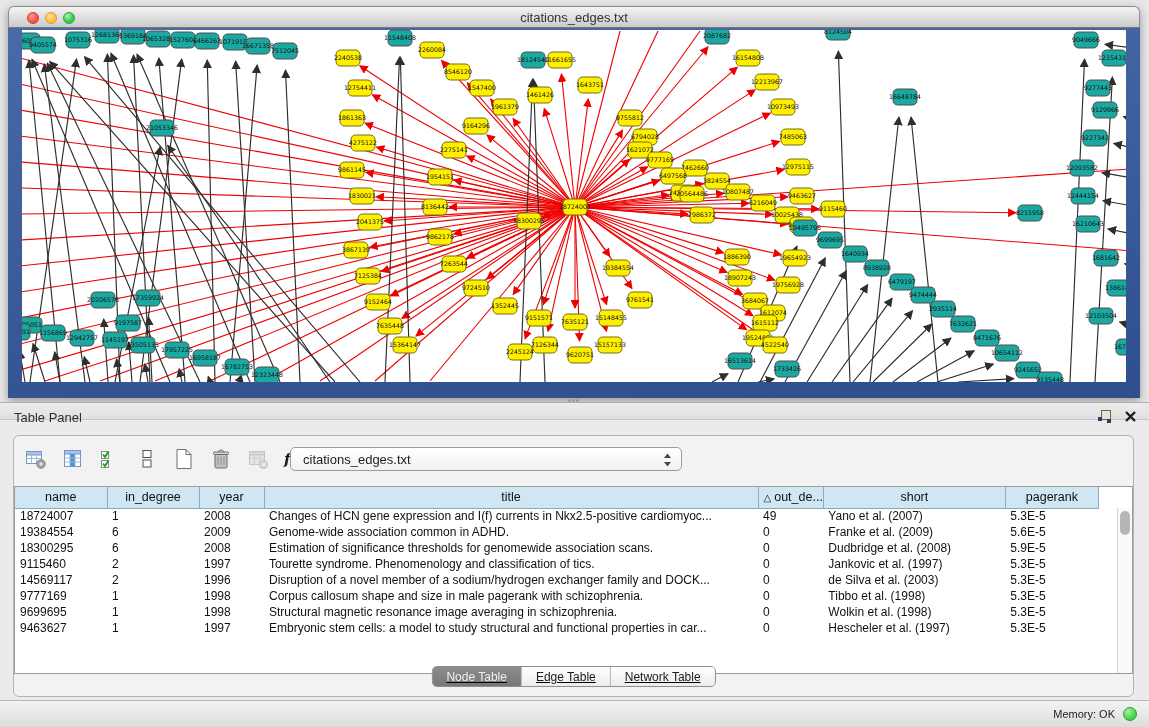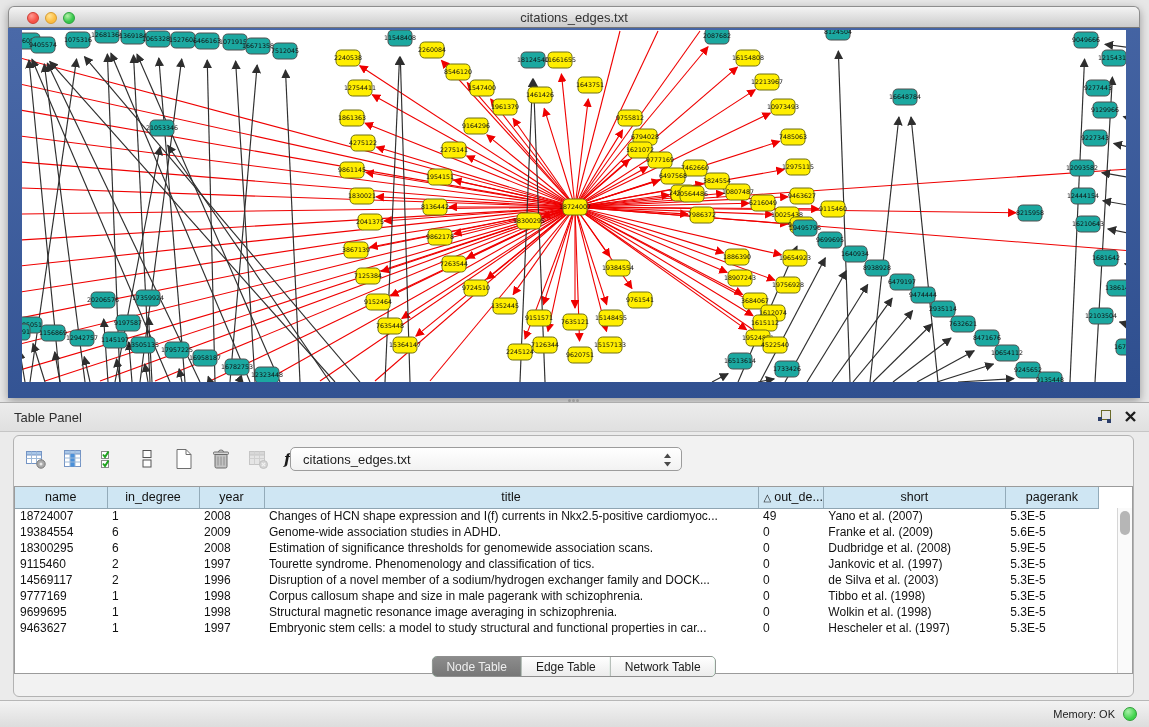--- a/index.html
+++ b/index.html
@@ -18,21 +18,21 @@
   .tl-min   { left:36px; background:radial-gradient(circle at 35% 30%, #ffe396, #fdbd41 60%); border:1px solid #d89c2e; }
   .tl-zoom  { left:54px; background:radial-gradient(circle at 35% 30%, #b6f0a9, #37c84c 60%); border:1px solid #2ba23c; }
   .canvas-frame { position:absolute; left:0; right:0; top:22px; bottom:0;
     background:linear-gradient(175deg,#4a69a8,#2e4e8e); }
   #canvas { position:absolute; left:14px; right:14px; top:2px; bottom:16px;
     background:#ffffff; overflow:hidden; }
   #net { position:absolute; left:0; top:0; width:100%; height:100%; }
 
   
   #table-panel { position:absolute; left:0; top:402px; width:1149px; height:298px; background:#ebebeb; }
-  .panel-header { position:relative; height:30px; background:linear-gradient(#ececec,#e0e0e0);
+  .panel-header { position:relative; height:18px; background:linear-gradient(#ececec,#e0e0e0);
     border-top:1px solid #adadad; border-bottom:1px solid #c6c6c6; }
   .panel-header .panel-title { position:absolute; left:14px; top:7px; font-size:13px; color:#2e2e2e; }
   .panel-header .hdr-icons { position:absolute; right:12px; top:6px; display:flex; gap:12px; align-items:center; }
   .split-handle { position:absolute; left:568px; top:-4px; width:12px; height:5px; display:flex; gap:1px; }
   .split-handle i { width:3px; height:3px; background:#9a9a9a; border-radius:50%; }
 
   .panel-box { position:absolute; left:13px; top:33px; width:1121px; height:262px;
     background:#f2f2f2; border:1px solid #b3b3b3; border-radius:6px; }
 
   .toolbar { position:absolute; left:10px; top:8px; height:30px; display:flex; align-items:center; gap:13px; }
@@ -46,22 +46,22 @@
     background:#ffffff; border:1px solid #9b9b9b; }
   table.attr { border-collapse:collapse; table-layout:fixed; font-size:12px; color:#111; }
   table.attr th { height:21px; background:#cfe6f3; font-weight:normal; font-size:12.5px;
     border-right:1px solid #93abb9; border-bottom:1px solid #8fa5b2; text-align:center; overflow:hidden; white-space:nowrap; }
   table.attr th.left { text-align:left; padding-left:5px; }
   table.attr td { height:16px; padding:0 0 0 5px; white-space:nowrap; overflow:hidden; }
   .sort-glyph { font-size:10px; margin-right:3px; }
   .vscroll { position:absolute; right:0; top:21px; bottom:0; width:15px; background:#fafafa; border-left:1px solid #d6d6d6; }
   .vscroll .thumb { position:absolute; left:2px; top:3px; width:10px; height:24px; background:#b6b6b6; border-radius:6px; }
 
-  .tabbar { position:absolute; left:50%; transform:translateX(-50%); bottom:19px; display:flex;
-    border:1px solid #8f8f8f; border-radius:5px; overflow:hidden; height:21px; background:#86efac; font-size:12px; }
+  .tabbar { position:absolute; left:50%; transform:translateX(-50%); bottom:9px; display:flex;
+    border:1px solid #8f8f8f; border-radius:5px; overflow:hidden; height:21px; background:#86efac; font-size:12px;text-decoration:underline; }
   .tabbar .tab { padding:3px 14px; color:#1c1c1c; background:linear-gradient(#ffffff,#ececec); border-right:1px solid #b5b5b5; }
   .tabbar .tab:last-child { border-right:none; }
   .tabbar .tab.active { background:linear-gradient(#8c8c8c,#777777); color:#efefef; }
 
   
   #status-bar { position:absolute; left:0; top:700px; width:1149px; height:27px;
     background:linear-gradient(#f3f3f3,#dddddd); border-top:1px solid #b7b7b7; }
   #status-bar .mem { position:absolute; right:34px; top:7px; font-size:11px; color:#222; }
   #status-bar .mem-dot { position:absolute; right:12px; top:6px; width:14px; height:14px; border-radius:50%;
     background:radial-gradient(circle at 35% 30%, #a9f0a9, #3fd34a 65%); border:1px solid #2f9e38; }
@@ -857,30 +857,30 @@
               <th class="left" style="width: 61px;"><span class="sort-glyph">△</span>out_de...</th>
               <th style="width: 182px; margin-left: 26px;">short</th>
               <th style="width: 93px;">pagerank</th>
             </tr>
           </thead>
         <tbody id="rows">
             <tr>
               <td style="width: 92px;">18724007</td>
               <td style="width: 92px;">1</td>
               <td style="width: 65px;">2008</td>
-              <td style="width: 494px;">Changes of HCN shape expression and I(f) currents in Nkx2.5-positive cardiomyoc...</td>
+              <td style="width: 494px;">Changes of HCN gene expression and I(f) currents in Nkx2.5-positive cardiomyoc...</td>
               <td style="width: 61px;">49</td>
               <td style="width: 182px;">Yano et al. (2007)</td>
               <td style="width: 93px;">5.3E-5</td>
             </tr>
             <tr>
               <td style="width: 92px;">19384554</td>
               <td style="width: 92px;">6</td>
               <td style="width: 65px;">2009</td>
-              <td style="width: 494px;">Genome-wide association studies in ADHD.</td>
+              <td style="width: 494px;">Genome-wide association common in ADHD.</td>
               <td style="width: 61px;">0</td>
               <td style="width: 182px;">Franke et al. (2009)</td>
               <td style="width: 93px;">5.6E-5</td>
             </tr>
             <tr>
               <td style="width: 92px;">18300295</td>
               <td style="width: 92px;">6</td>
               <td style="width: 65px;">2008</td>
               <td style="width: 494px;">Estimation of significance thresholds for genomewide association scans.</td>
               <td style="width: 61px;">0</td>

